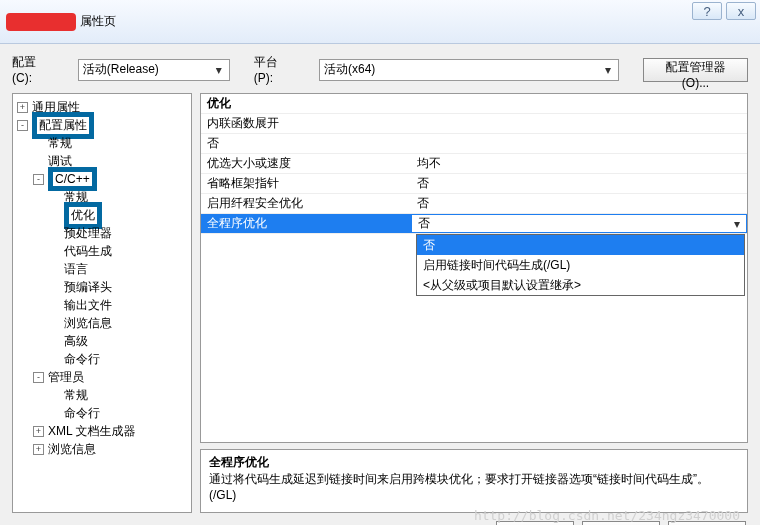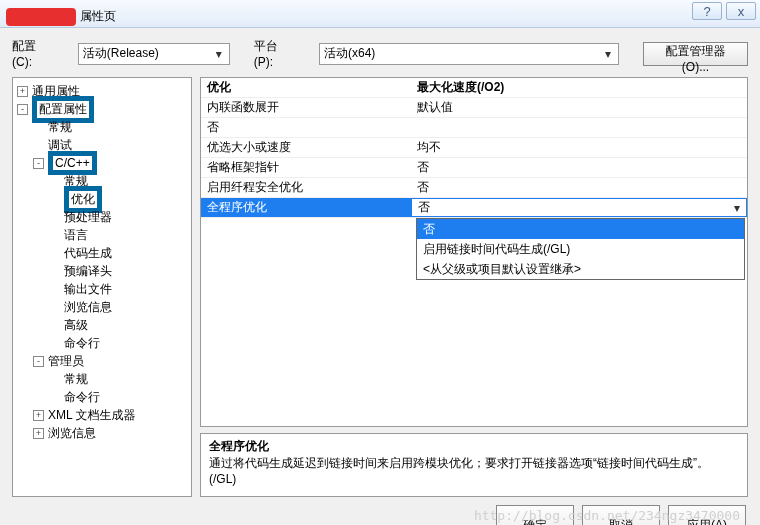--- a/index.html
+++ b/index.html
@@ -1,18 +1,18 @@
 <!DOCTYPE html>
 <html><head>
 <meta charset="utf-8">
 <style>
   * { box-sizing: border-box; font-family: "Microsoft YaHei", "SimSun", Tahoma, sans-serif; font-size: 12px; }
   body { margin: 0; background: #f0f0f0; width: 760px; height: 525px; overflow: hidden; position: relative; }
 
-  .titlebar { height: 28px; background: linear-gradient(#f7faff,#e2ecf9); border-bottom: 1px solid #b9c9df; display: flex; padding: 8px 6px; position: relative; }
+  .titlebar { height: 44px; background: linear-gradient(#f7faff,#e2ecf9); border-bottom: 1px solid #b9c9df; display: flex; align-items: center; padding: 8px 6px; position: relative; }
   .scribble { width: 70px; height: 18px; background: #e82f2f; border-radius: 4px; margin-right: 4px; }
   .titletext { }
   .winbtns { position: absolute; right: 4px; top: 2px; display: flex; gap: 4px; }
   .winbtn { width: 30px; height: 18px; border: 1px solid #9bb3cf; background: linear-gradient(#f7fbff,#d9e8f8); border-radius: 2px; display: flex; align-items: center; justify-content: center; color: #476080; font-size: 13px; }
 
   .toprow { display: flex; align-items: center; padding: 10px 12px 8px 12px; gap: 24px; }
   .lbl {}
   .combo { flex: 1; height: 22px; border: 1px solid #999; background: #fff; display: flex; align-items: center; padding: 0 4px; position: relative; }
   .combo .arrow { position: absolute; right: 2px; top: 1px; width: 16px; height: 18px; display: flex; align-items: center; justify-content: center; color: #333; }
   .wide1 { width: 152px; flex: none; }
@@ -105,25 +105,25 @@
       <div class="node" style="padding-left: 34px;">
         <span style="width: 15px; display: inline-block;"></span>
         <span class="lbltxt redbox">优化</span>
       </div>
       <div class="node" style="padding-left: 34px;">
         <span style="width: 15px; display: inline-block;"></span>
         <span class="lbltxt">预处理器</span>
       </div>
       <div class="node" style="padding-left: 34px;">
         <span style="width: 15px; display: inline-block;"></span>
+        <span class="lbltxt">代码生成</span>
+      </div>
+      <div class="node" style="padding-left: 34px;">
+        <span style="width: 15px; display: inline-block;"></span>
         <span class="lbltxt">语言</span>
-      </div>
-      <div class="node" style="padding-left: 34px;">
-        <span style="width: 15px; display: inline-block;"></span>
-        <span class="lbltxt">代码生成</span>
       </div>
       <div class="node" style="padding-left: 34px;">
         <span style="width: 15px; display: inline-block;"></span>
         <span class="lbltxt">预编译头</span>
       </div>
       <div class="node" style="padding-left: 34px;">
         <span style="width: 15px; display: inline-block;"></span>
         <span class="lbltxt">输出文件</span>
       </div>
       <div class="node" style="padding-left: 34px;">
@@ -157,25 +157,23 @@
       <div class="node" style="padding-left: 18px;">
         <span class="exp">+</span>
         <span class="lbltxt">浏览信息</span>
       </div>
     </div>
 
   <div class="rightcol">
     <div class="propgrid" id="grid">
       <div class="row head">
           <div class="cellL">优化</div>
-          <div class="cellR">最大化速度(/O2)</div>
         </div>
         <div class="row">
           <div class="cellL">内联函数展开</div>
-          <div class="cellR">默认值</div>
         </div>
         <div class="row">
           <div class="cellR">否</div>
         </div>
         <div class="row">
           <div class="cellL">优选大小或速度</div>
           <div class="cellR">均不</div>
         </div>
         <div class="row">
           <div class="cellL">省略框架指针</div>

